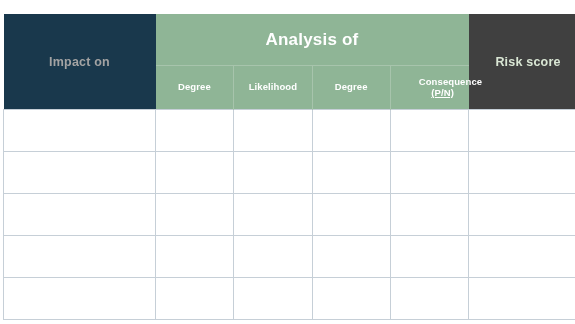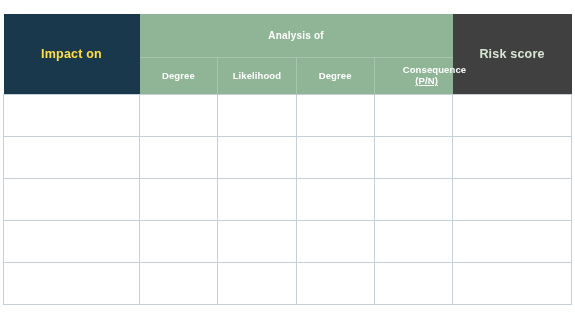--- a/index.html
+++ b/index.html
@@ -24,48 +24,48 @@
 
   table.risk-table {
     border-collapse: collapse;
     table-layout: fixed;
     width: 568px;
   }
 
   
   th.impact-head {
     background: #19384c;
-    color: #fde047;
+    color: #a3a3a3;
     font-size: 12.5px;
     font-weight: bold;
     text-align: center;
     vertical-align: middle;
     letter-spacing: 0.2px;
-    padding: 0;
+    padding: 8px;
     height: 79px;
     border: none;
   }
 
   th.risk-head {
     background: #404040;
     color: #d9e6d4;
     font-size: 12.5px;
     font-weight: bold;
     text-align: center;
     vertical-align: middle;
     letter-spacing: 0.2px;
     padding: 0;
     height: 79px;
     border: none;
   }
 
   th.group-head {
     background: #8fb596;
     color: #ffffff;
-    font-size: 10px;
+    font-size: 17px;
     font-weight: bold;
     text-align: center;
     vertical-align: middle;
     letter-spacing: 0.2px;
     padding: 0;
     height: 43px;
     border: none;
     border-bottom: 1px solid #a7c4ac;
   }
 

